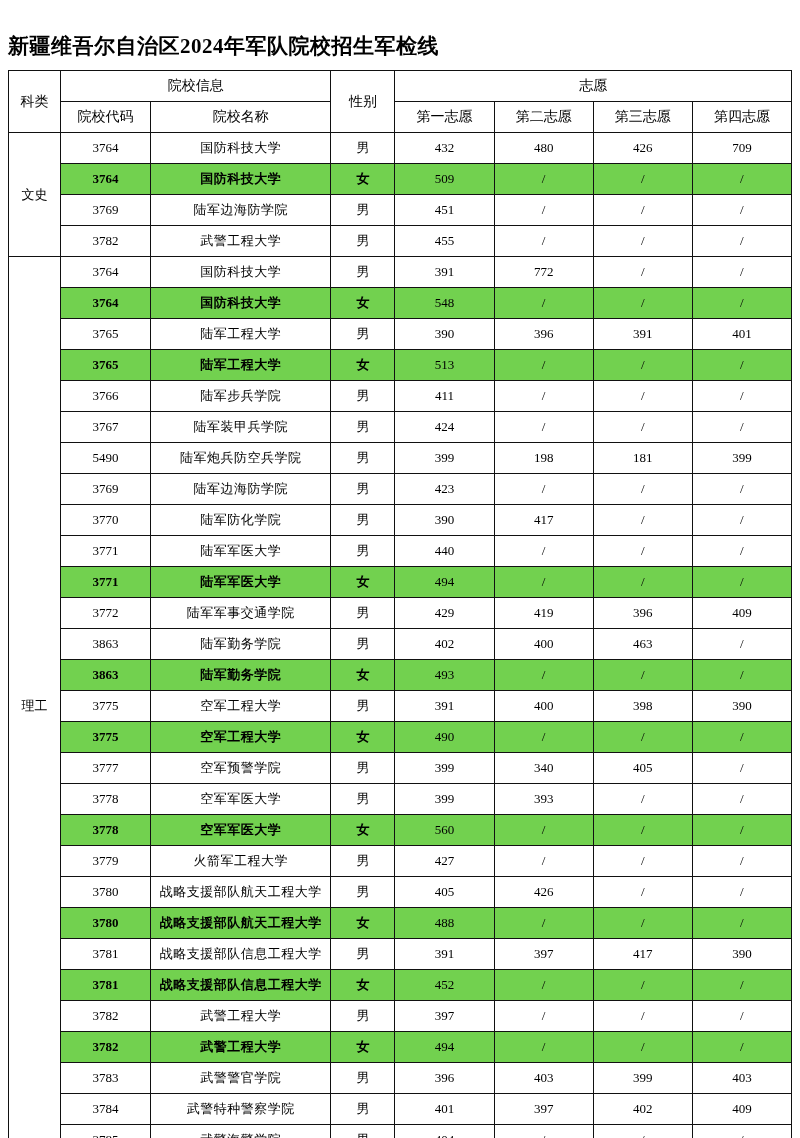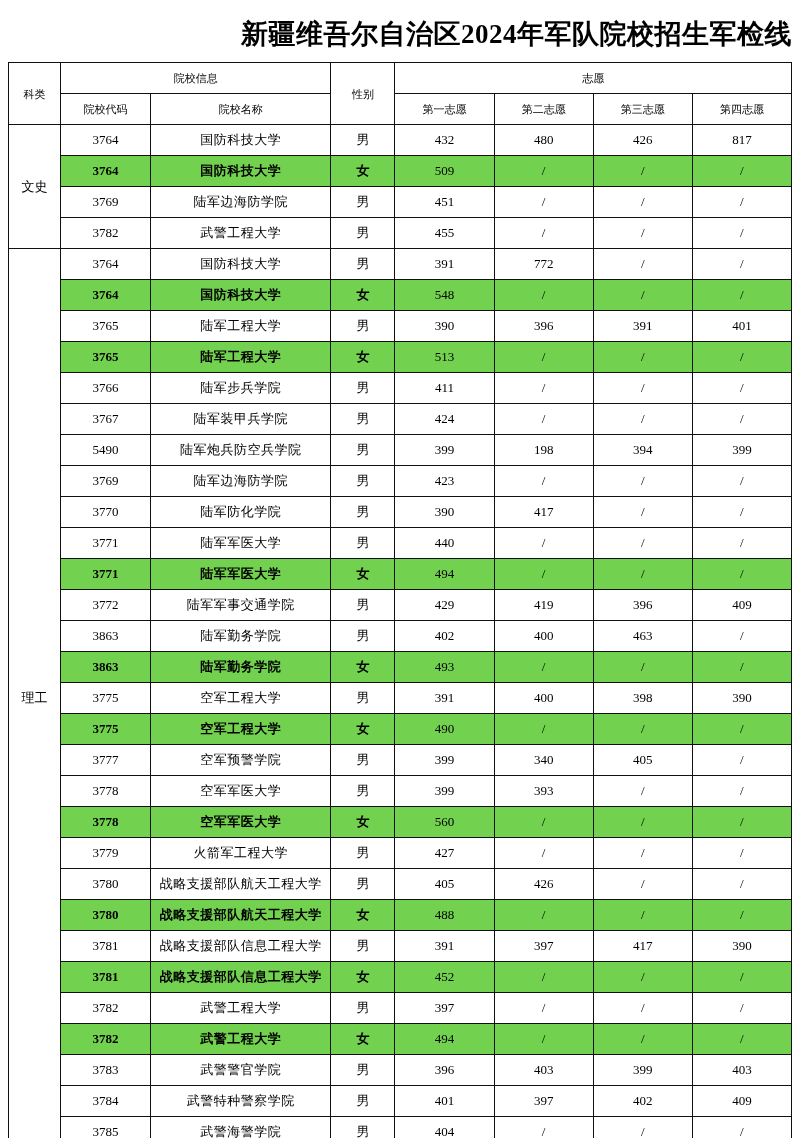--- a/index.html
+++ b/index.html
@@ -13,25 +13,25 @@
     color: #000000;
   }
   .page {
     width: 800px;
     min-height: 1138px;
     box-sizing: border-box;
     padding: 10px 8px 4px 8px;
     background: #ffffff;
   }
   .doc-title {
-    text-align: right;
-    font-size: 27px;
+    text-align: left;
+    font-size: 21px;
     font-weight: bold;
     letter-spacing: 0.5px;
-    margin: 6px 0 10px 0;
+    margin: 22px 0 10px 0;
     font-family: "Liberation Serif", "DejaVu Serif", serif;
   }
   table.score-table {
     border-collapse: collapse;
     width: 784px;
     margin: 0 auto;
     table-layout: fixed;
   }
   table.score-table th,
   table.score-table td {
@@ -41,21 +41,21 @@
     font-size: 13px;
     font-family: "Liberation Serif", "DejaVu Serif", serif;
     padding: 0;
     height: 30px;
     line-height: 30px;
     white-space: nowrap;
     overflow: hidden;
   }
   table.score-table thead th {
     font-weight: normal;
-    font-size: 11px;
+    font-size: 14px;
   }
   .col-kelei   { width: 52px; }
   .col-code    { width: 90px; }
   .col-name    { width: 180px; }
   .col-sex     { width: 64px; }
   .col-zy      { width: 99px; }
 
   td.kelei {
     font-size: 14px;
   }
@@ -108,21 +108,21 @@
     </thead>
     <tbody id="table-body">
         <tr>
           <td class="kelei" rowspan="4">文史</td>
           <td class="code">3764</td>
           <td class="name">国防科技大学</td>
           <td class="sex">男</td>
           <td class="zy">432</td>
           <td class="zy">480</td>
           <td class="zy">426</td>
-          <td class="zy">817</td>
+          <td class="zy">709</td>
         </tr>
         <tr class="female">
           <td class="code">3764</td>
           <td class="name">国防科技大学</td>
           <td class="sex">女</td>
           <td class="zy">509</td>
           <td class="zy slash">/</td>
           <td class="zy slash">/</td>
           <td class="zy slash">/</td>
         </tr>
@@ -198,21 +198,21 @@
           <td class="zy slash">/</td>
           <td class="zy slash">/</td>
           <td class="zy slash">/</td>
         </tr>
         <tr>
           <td class="code">5490</td>
           <td class="name">陆军炮兵防空兵学院</td>
           <td class="sex">男</td>
           <td class="zy">399</td>
           <td class="zy">198</td>
-          <td class="zy">394</td>
+          <td class="zy">181</td>
           <td class="zy">399</td>
         </tr>
         <tr>
           <td class="code">3769</td>
           <td class="name">陆军边海防学院</td>
           <td class="sex">男</td>
           <td class="zy">423</td>
           <td class="zy slash">/</td>
           <td class="zy slash">/</td>
           <td class="zy slash">/</td>

